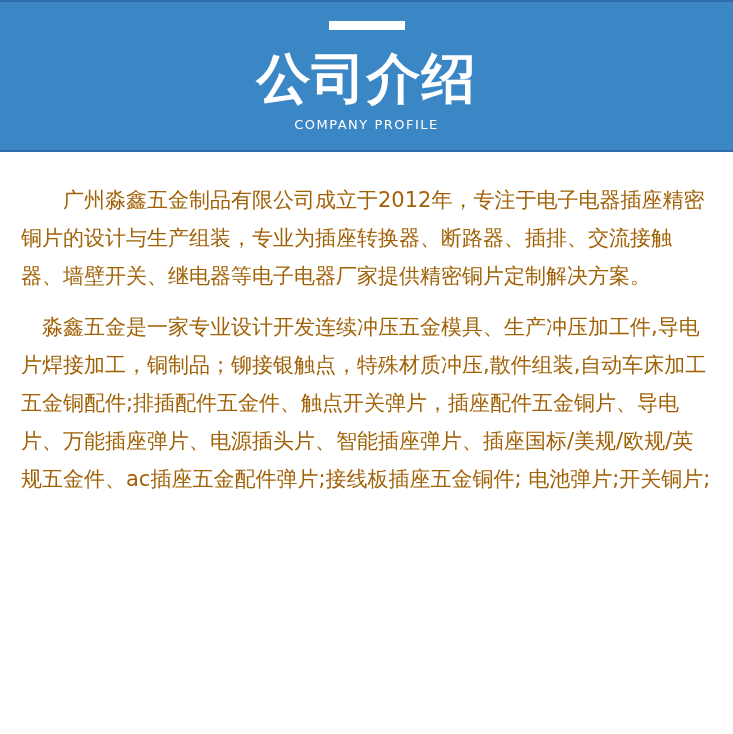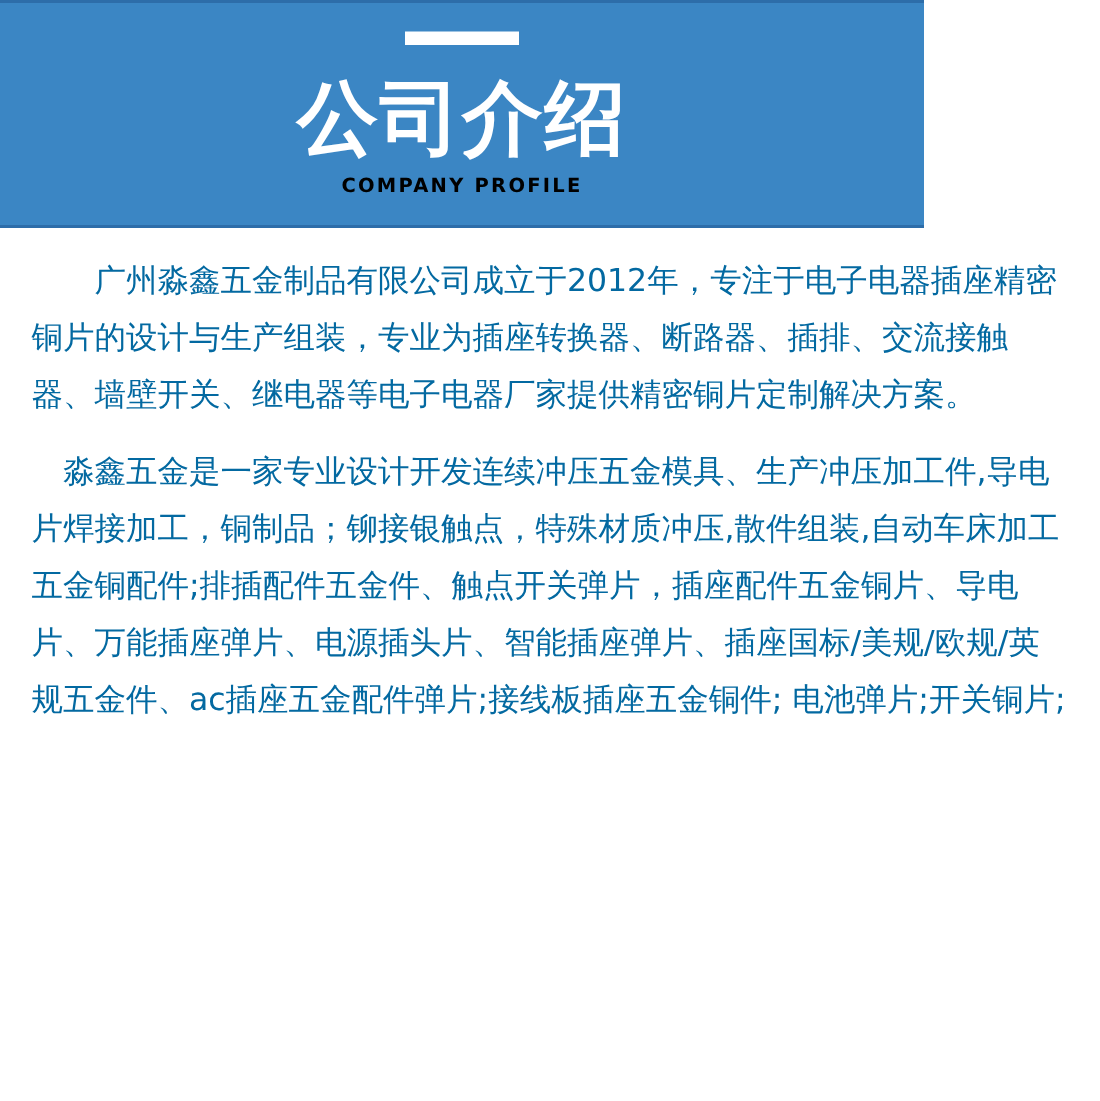--- a/index.html
+++ b/index.html
@@ -4,21 +4,21 @@
 <style>
   * { margin: 0; padding: 0; box-sizing: border-box; }
   html, body {
     width: 733px;
     height: 734px;
     background: #ffffff;
     overflow: hidden;
     font-family: "DejaVu Sans", "Liberation Sans", sans-serif;
   }
   .banner {
-    width: 616px;
+    width: 733px;
     height: 152px;
     background: #3b86c4;
     border-top: 2px solid #2d6da9;
     border-bottom: 2px solid #2d6da9;
     text-align: center;
   }
   .accent-bar {
     width: 76px;
     height: 9px;
     background: #ffffff;
@@ -29,27 +29,27 @@
     font-size: 54px;
     line-height: 56px;
     font-weight: bold;
     color: #ffffff;
     letter-spacing: 1px;
   }
   .banner-subtitle {
     margin-top: 11px;
     font-size: 13px;
     line-height: 14px;
-    font-weight: bold;
-    color: #000000;
+    font-weight: normal;
+    color: #ffffff;
     letter-spacing: 1.5px;
   }
   .content {
-    padding: 16px 20px 0 21px;
-    color: #0369a1;
+    padding: 29px 20px 0 21px;
+    color: #a16207;
   }
   .content p {
     font-size: 21px;
     line-height: 38px;
     margin-bottom: 13px;
     text-align: left;
   }
   .indent-2 { text-indent: 2em; }
   .indent-1 { text-indent: 1em; }
 </style>

